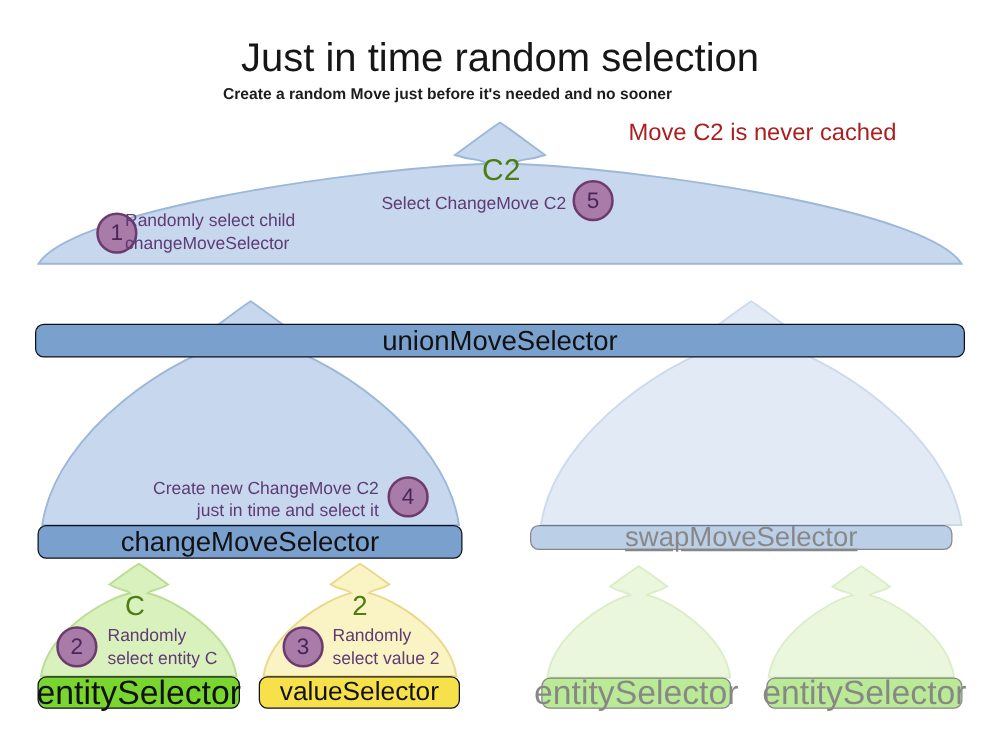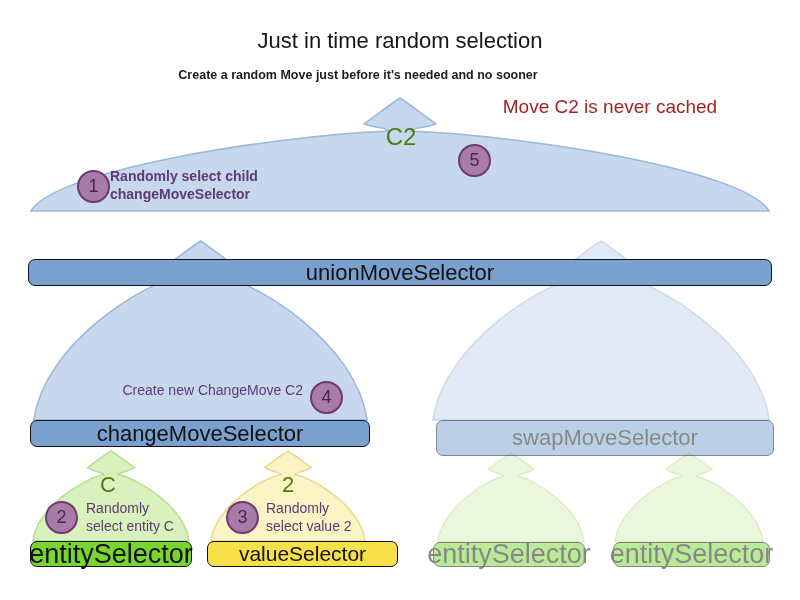--- a/index.html
+++ b/index.html
@@ -3,21 +3,21 @@
 <meta charset="utf-8">
 <style>
   html,body{margin:0;padding:0;background:#ffffff;}
   #canvas{
     position:relative;width:800px;height:600px;overflow:hidden;background:#fff;
     font-family:"Liberation Sans",sans-serif;
   }
   #arch-layer{position:absolute;left:0;top:0;}
   .title{
     position:absolute;left:0;top:28px;width:800px;text-align:center;
-    font-size:22px;color:#161616;letter-spacing:0;
+    font-size:32px;color:#161616;letter-spacing:0;
   }
   .subtitle{
     position:absolute;left:0;top:68px;width:716px;text-align:center;
     font-size:12.5px;font-weight:bold;color:#1c1c1c;
   }
   .note{
     position:absolute;left:495px;top:96px;width:230px;text-align:center;
     font-size:19px;color:var(--note_red);
   }
   .bar{
@@ -63,41 +63,45 @@
   <div class="subtitle">Create a random Move just before it's needed and no sooner</div>
   <div class="note">Move C2 is never cached</div>
 
   <div class="move-label move-big" style="left:371px;top:123px;width:60px;">C2</div>
   <div class="move-label move-big" style="left:170px;top:258px;width:60px;">C2</div>
   <div class="move-label move-small" style="left:88px;top:472px;width:40px;">C</div>
   <div class="move-label move-small" style="left:268px;top:472px;width:40px;">2</div>
 
   <div class="bar bar-blue" style="left:28px;top:211px;width:744px;height:27px;margin-top:48px;">unionMoveSelector</div>
   <div class="bar bar-blue" style="left:30px;top:420px;width:340px;height:27px;">changeMoveSelector</div>
-  <div class="bar bar-blue faded" style="left:436px;top:420px;width:338px;height:36px;">swapMoveSelector</div>
+  <div class="bar bar-blue faded" style="left:424px;top:420px;width:338px;height:20px;text-decoration:underline;">swapMoveSelector</div>
   <div class="bar bar-green" style="left:30px;top:541px;width:162px;height:26px;">entitySelector</div>
-  <div class="bar bar-yellow" style="left:207px;top:541px;width:191px;height:26px;">valueSelector</div>
+  <div class="bar bar-yellow" style="left:207px;top:541px;width:161px;height:26px;">valueSelector</div>
   <div class="bar bar-green faded" style="left:433px;top:542px;width:152px;height:25px;">entitySelector</div>
   <div class="bar bar-green faded" style="left:613px;top:542px;width:157px;height:25px;">entitySelector</div>
 
   <div class="step-circle" style="left:77px;top:170px;">1</div>
   <div class="step-circle" style="left:45px;top:501px;">2</div>
   <div class="step-circle" style="left:226px;top:501px;">3</div>
   <div class="step-circle" style="left:310px;top:381px;">4</div>
   <div class="step-circle" style="left:458px;top:144px;">5</div>
 
-  <div class="step-note" style="left:110px;top:167px;font-weight:bold;">
+  <div class="step-note" style="left:100px;top:167px;">
     <div>Randomly select child</div>
     <div>changeMoveSelector</div>
   </div>
   <div class="step-note" style="left:86px;top:499px;">
     <div>Randomly</div>
     <div>select entity C</div>
   </div>
   <div class="step-note" style="left:266px;top:499px;">
     <div>Randomly</div>
     <div>select value 2</div>
   </div>
   <div class="step-note align-right" style="left:120px;top:381px;width:183px;">
     <div>Create new ChangeMove C2</div>
+    <div>just in time and select it</div>
+  </div>
+  <div class="step-note align-right" style="left:300px;top:153px;width:153px;">
+    <div>Select ChangeMove C2</div>
   </div>
 
 </div>
 
 </body></html>

